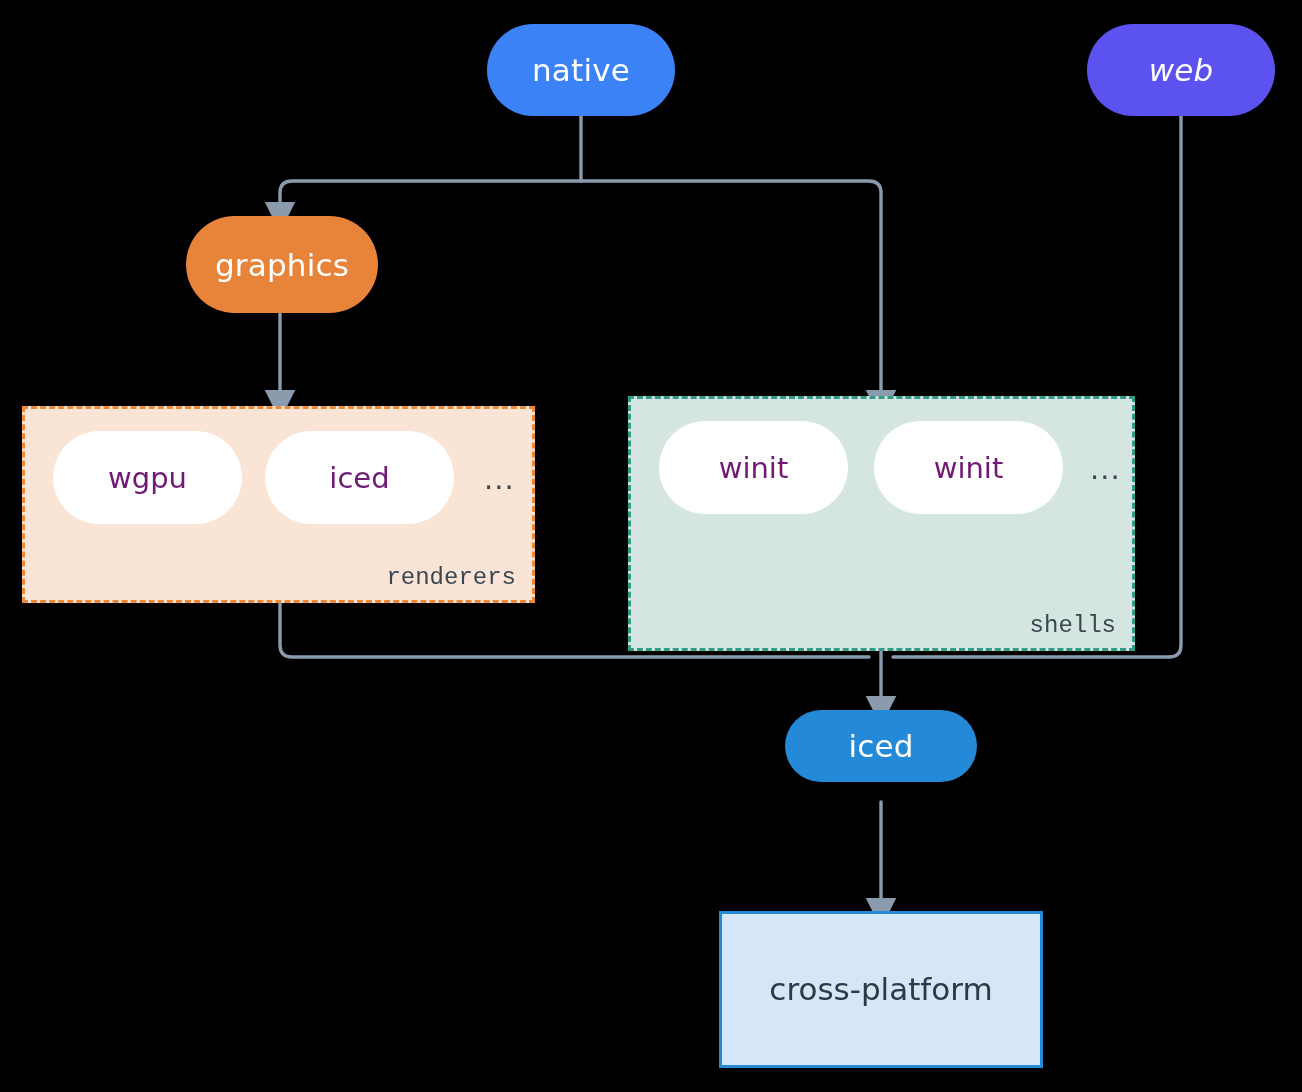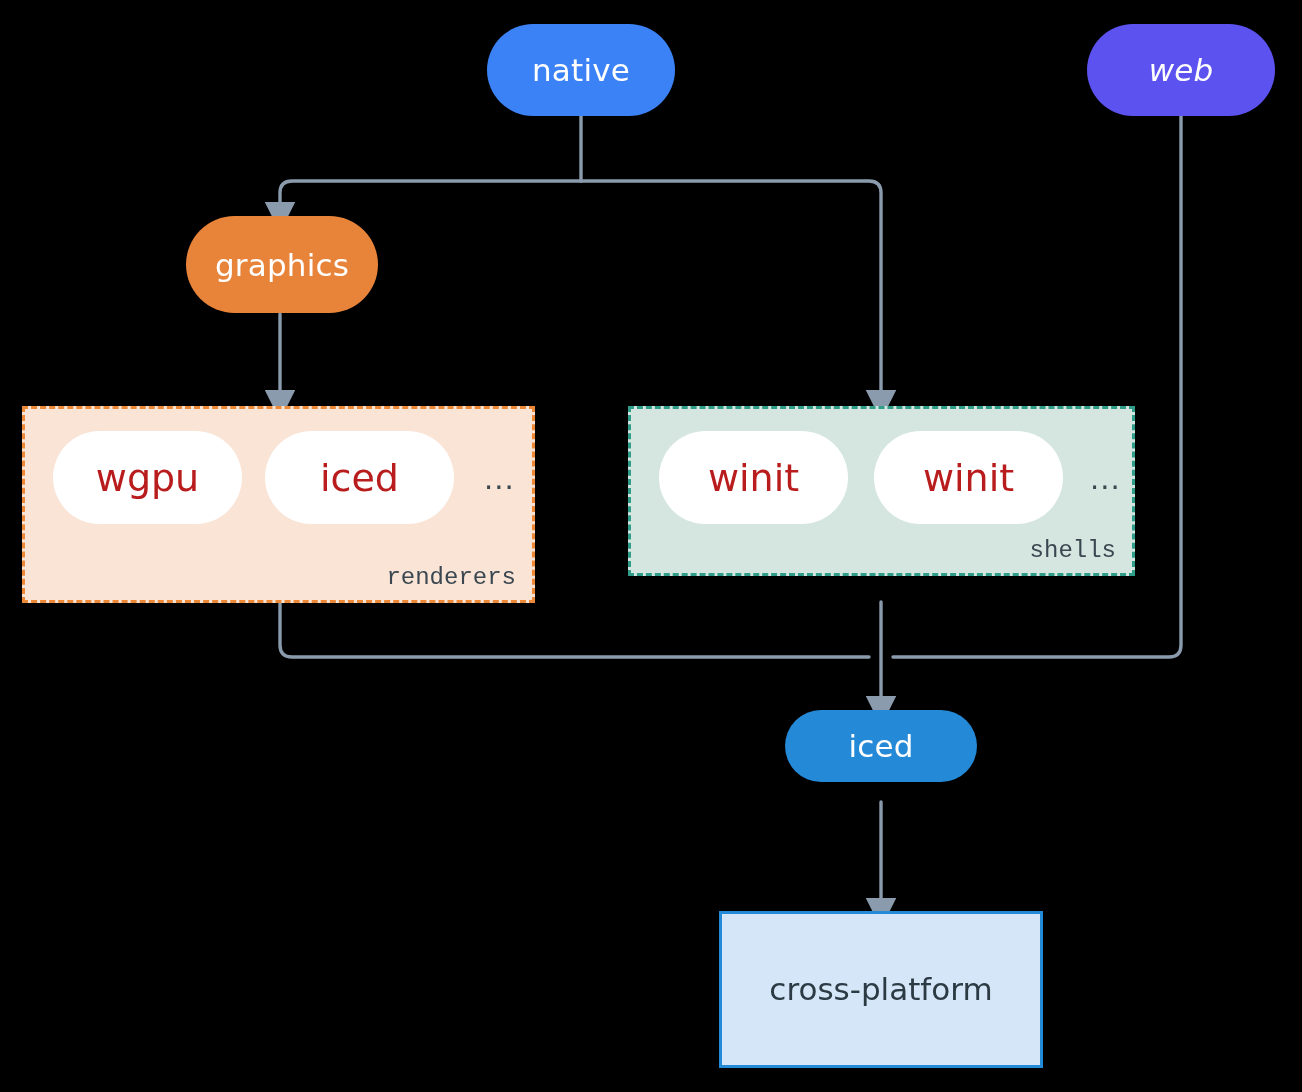--- a/index.html
+++ b/index.html
@@ -68,22 +68,22 @@
     font-family: Liberation Mono, monospace;
   }
   
   .leaf {
     position: absolute;
     display: flex;
     align-items: center;
     justify-content: center;
     background: #ffffff;
     border-radius: 999px;
-    color: #b91c1c;
-    font-size: 38px;
+    color: #701a75;
+    font-size: 29px;
     box-sizing: border-box;
   }
   .ellipsis {
     position: absolute;
     color: #3a4750;
     font-size: 29px;
     line-height: 1;
     letter-spacing: 1px;
   }
   
@@ -153,21 +153,21 @@
 
     <div class="leaf" style="left:240px; top:22px; width:189px; height:93px;">
       <span>iced</span>
     </div>
 
     <div class="ellipsis" style="left:459px; top:56px;">...</div>
 
     <div class="group-label">renderers</div>
   </div>
 
-  <div class="group group-shells" style="left:628px; top:406px; width:507px; height:170px;">
+  <div class="group group-shells" style="left:628px; top:396px; width:507px; height:255px;">
 
     <div class="leaf" style="left:28px; top:22px; width:189px; height:93px;">
       <span>winit</span>
     </div>
 
     <div class="leaf" style="left:243px; top:22px; width:189px; height:93px;">
       <span>winit</span>
     </div>
 
     <div class="ellipsis" style="left:459px; top:56px;">...</div>

